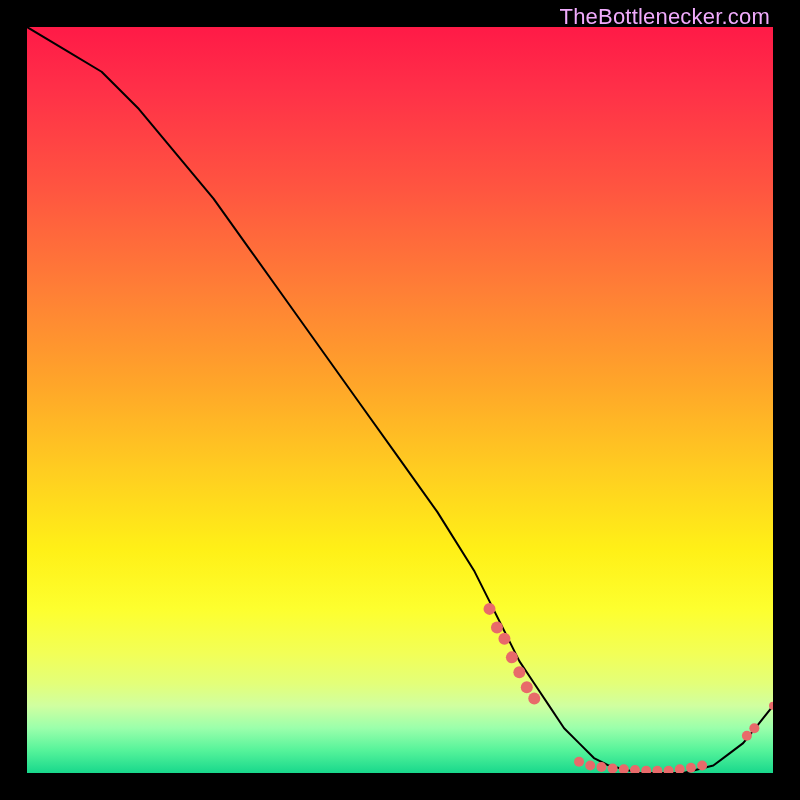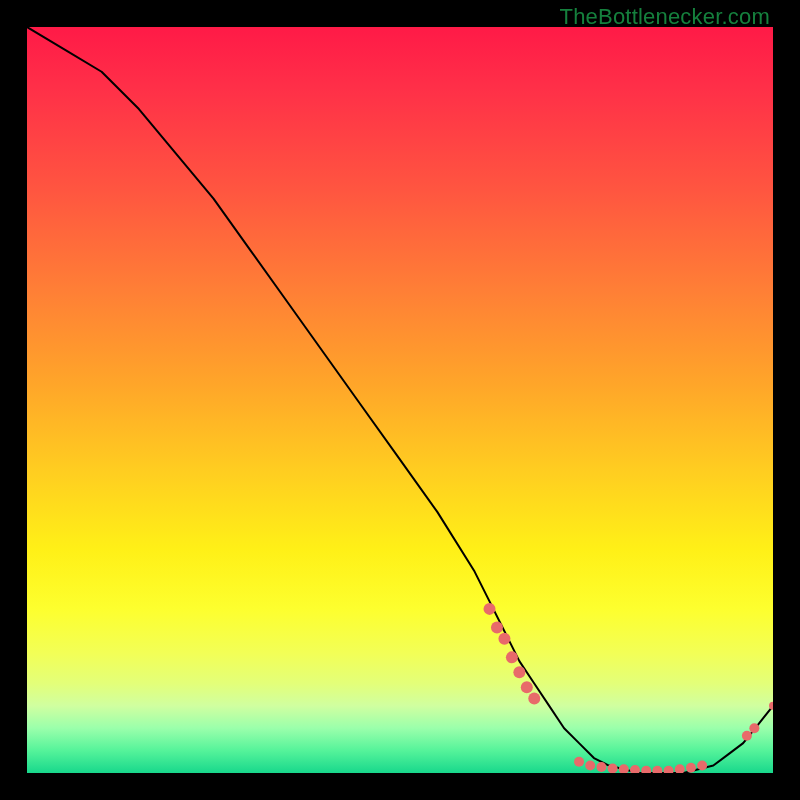--- a/index.html
+++ b/index.html
@@ -46,21 +46,21 @@
     position: absolute;
     left: 0;
     top: 0;
     width: 746px;
     height: 746px;
   }
   .watermark {
     position: absolute;
     top: 4px;
     right: 30px;
-    color: #15803d;
+    color: #f0abfc;
     font-size: 22px;
     letter-spacing: 0.2px;
     user-select: none;
   }
 </style>
 </head>
 <body>
 
 <div class="frame">
   <div class="plot">

